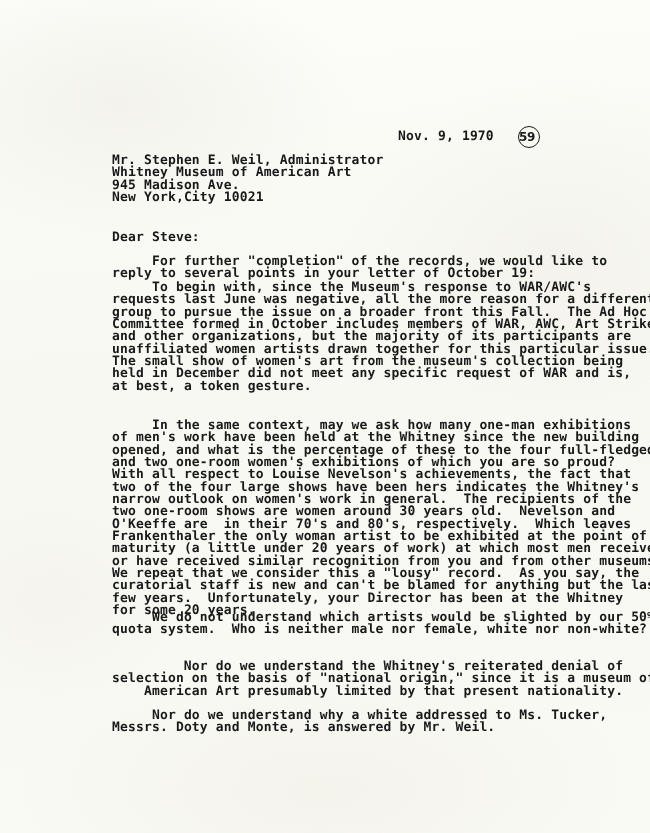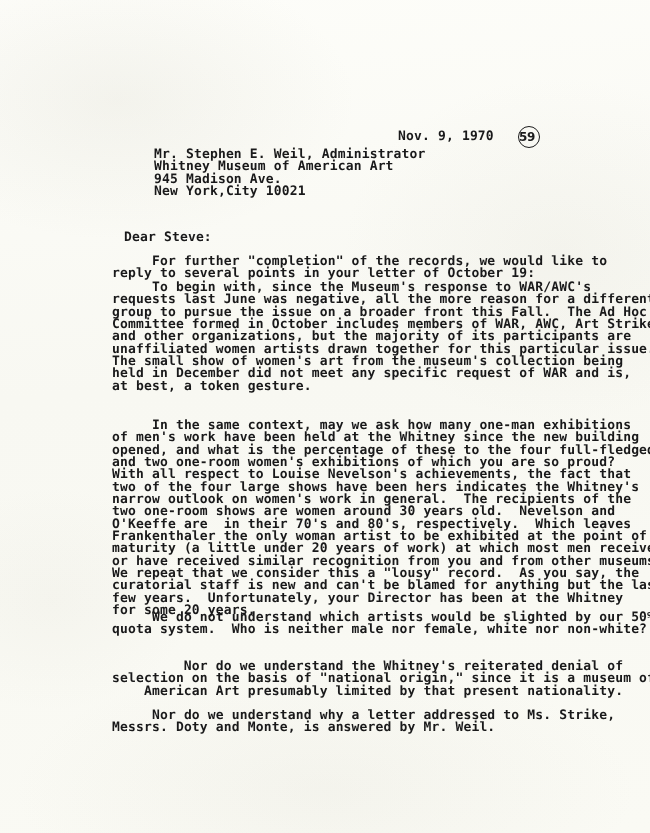--- a/index.html
+++ b/index.html
@@ -59,22 +59,22 @@
     border-radius: 50%;
     color: #1b1b1c;
     font-family: "DejaVu Sans", "Liberation Sans", sans-serif;
     font-size: 12px;
     font-weight: bold;
     line-height: 20px;
     text-align: left;
     letter-spacing: -0.4px;
   }
 
-  #address-block  { left: 112px; top: 149px; margin-left: 42px; }
-  #salutation     { left: 124px; top: 232px; }
+  #address-block  { left: 112px; top: 155px; }
+  #salutation     { left: 112px; top: 232px; }
   #para-1         { left: 112px; top: 256px; }
   #para-2         { left: 112px; top: 282px; }
   #para-3         { left: 112px; top: 420px; }
   #para-4         { left: 112px; top: 612px; }
   #para-5         { left: 112px; top: 661px; text-align: center; }
   #para-6         { left: 112px; top: 710px; }
 </style>
 </head>
 <body>
 
@@ -123,16 +123,16 @@
 few years.  Unfortunately, your Director has been at the Whitney
 for some 20 years.</div>
 
   <div class="doc-text" id="para-4">     We do not understand which artists would be slighted by our 50%
 quota system.  Who is neither male nor female, white nor non-white?</div>
 
   <div class="doc-text" id="para-5">     Nor do we understand the Whitney's reiterated denial of
 selection on the basis of "national origin," since it is a museum of
 American Art presumably limited by that present nationality.</div>
 
-  <div class="doc-text" id="para-6">     Nor do we understand why a letter addressed to Ms. Strike,
+  <div class="doc-text" id="para-6">     Nor do we understand why a white addressed to Ms. Tucker,
 Messrs. Doty and Monte, is answered by Mr. Weil.</div>
 
 </div>
 
 </body></html>

